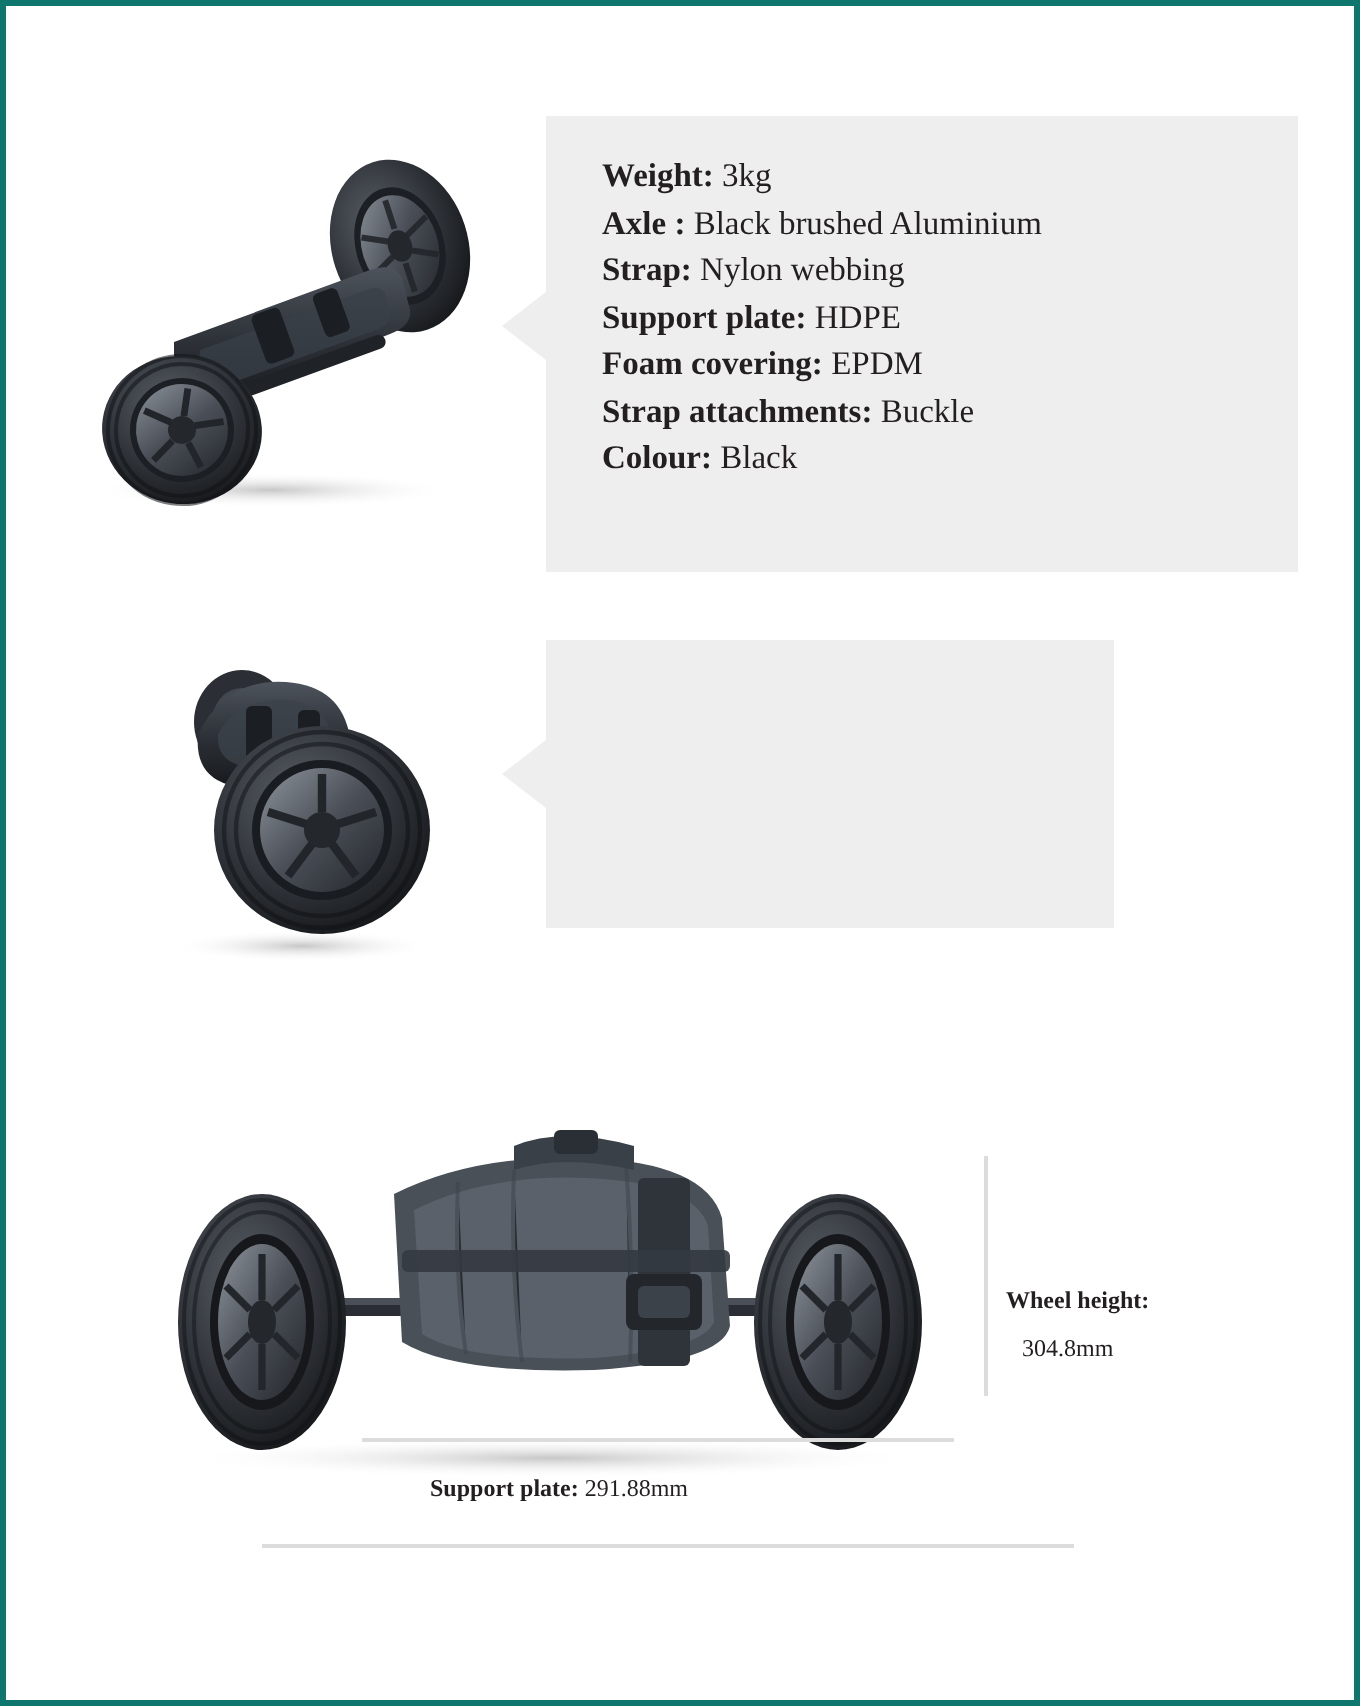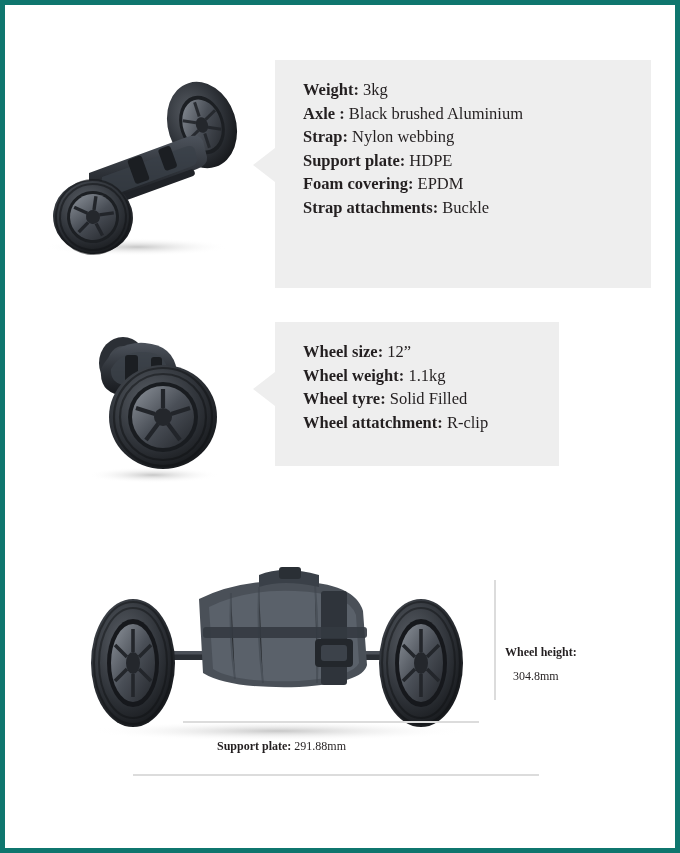--- a/index.html
+++ b/index.html
@@ -13,21 +13,21 @@
     font-family: "Liberation Serif", serif;
     color: #231f20;
     overflow: hidden;
   }
   .page {
     position: relative;
     width: 680px;
     height: 853px;
     background: #ffffff;
     box-sizing: border-box;
-    border: 5px solid #0f766e;
+    border: 3px solid #0f766e;
   }
 
   
   .spec-card {
     position: absolute;
     background: #eeeeee;
     box-sizing: border-box;
   }
   .spec-card .inner {
     padding: 18px 20px 16px 28px;
@@ -210,20 +210,24 @@
         <span class="v">HDPE</span>
       </div>
       <div class="spec-line">
         <span class="k">Foam covering:</span>
         <span class="v">EPDM</span>
       </div>
       <div class="spec-line">
         <span class="k">Strap attachments:</span>
         <span class="v">Buckle</span>
       </div>
+      <div class="spec-line">
+        <span class="k">Colour:</span>
+        <span class="v">Black</span>
+      </div>
     </div>
   </div>
 
   <div class="photo" id="photo-upright">
     <svg viewBox="0 0 170 180" width="170" height="180" xmlns="http://www.w3.org/2000/svg">
       <ellipse cx="88" cy="170" rx="66" ry="8" fill="url(#shadowG)"></ellipse>
 
       <g transform="translate(58,58)">
         <ellipse cx="0" cy="0" rx="24" ry="26" fill="#2b2f35"></ellipse>
         <ellipse cx="0" cy="0" rx="15" ry="17" fill="#43484f"></ellipse>
@@ -252,38 +256,20 @@
         <g fill="none" stroke="#0f1113" stroke-width="2.2" opacity="0.5">
           <circle cx="0" cy="0" r="43"></circle>
           <circle cx="0" cy="0" r="49"></circle>
         </g>
       </g>
     </svg>
   </div>
 
   <div class="spec-card" id="card-wheel">
     <div class="pointer"></div>
-    <div class="inner">
-      <div class="spec-line">
-        <span class="k">Wheel size:</span>
-        <span class="v">12”</span>
-      </div>
-      <div class="spec-line">
-        <span class="k">Wheel weight:</span>
-        <span class="v">1.1kg</span>
-      </div>
-      <div class="spec-line">
-        <span class="k">Wheel tyre:</span>
-        <span class="v">Solid Filled</span>
-      </div>
-      <div class="spec-line">
-        <span class="k">Wheel attatchment:</span>
-        <span class="v">R-clip</span>
-      </div>
-    </div>
   </div>
 
   <div class="photo" id="photo-front">
     <svg viewBox="0 0 430 190" width="430" height="190" xmlns="http://www.w3.org/2000/svg">
       <ellipse cx="215" cy="178" rx="190" ry="10" fill="url(#shadowG)"></ellipse>
 
       <rect x="40" y="98" width="350" height="9" rx="4.5" fill="#2a2e34"></rect>
       <rect x="40" y="98" width="350" height="3.5" rx="1.8" fill="#5a6068" opacity="0.7"></rect>
 
       <g>

